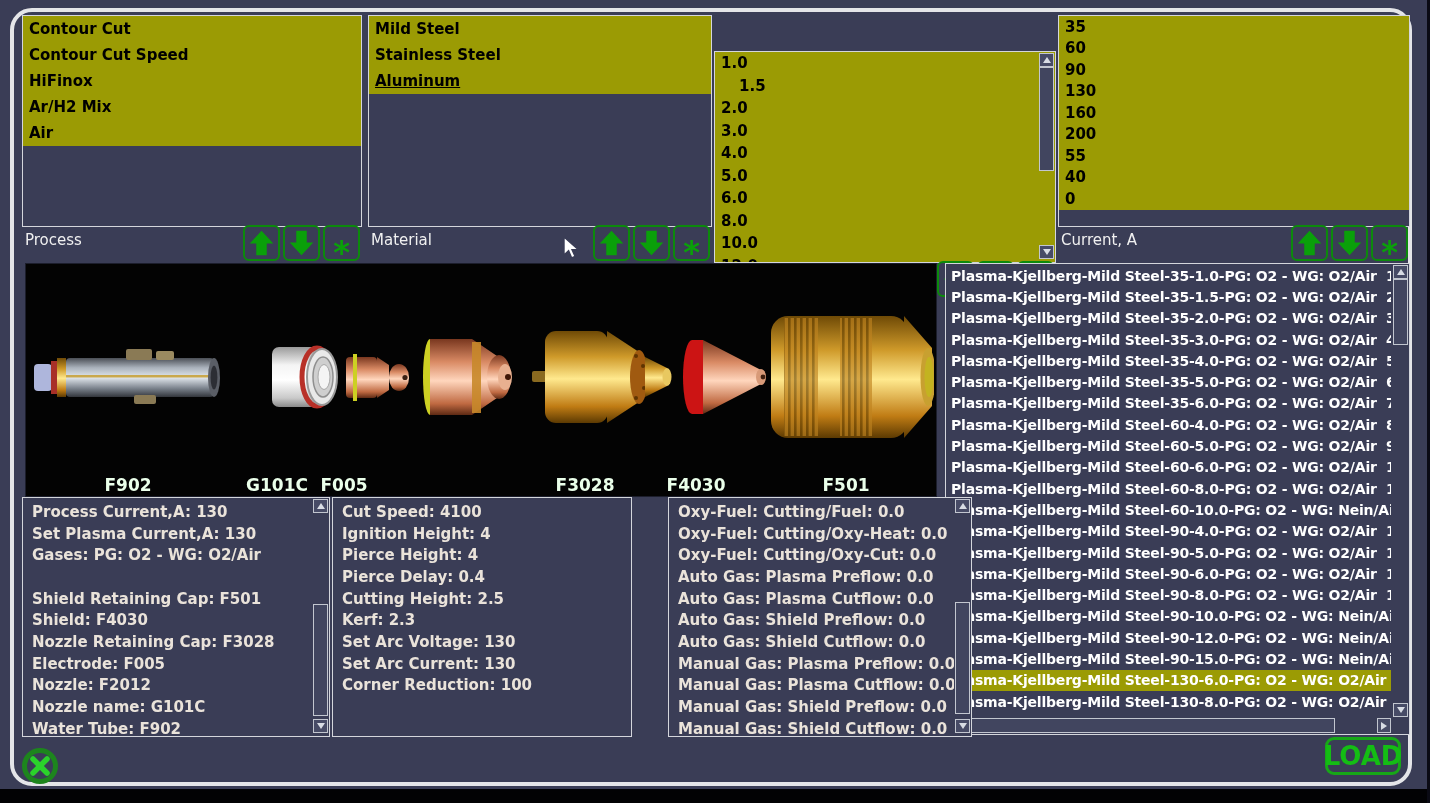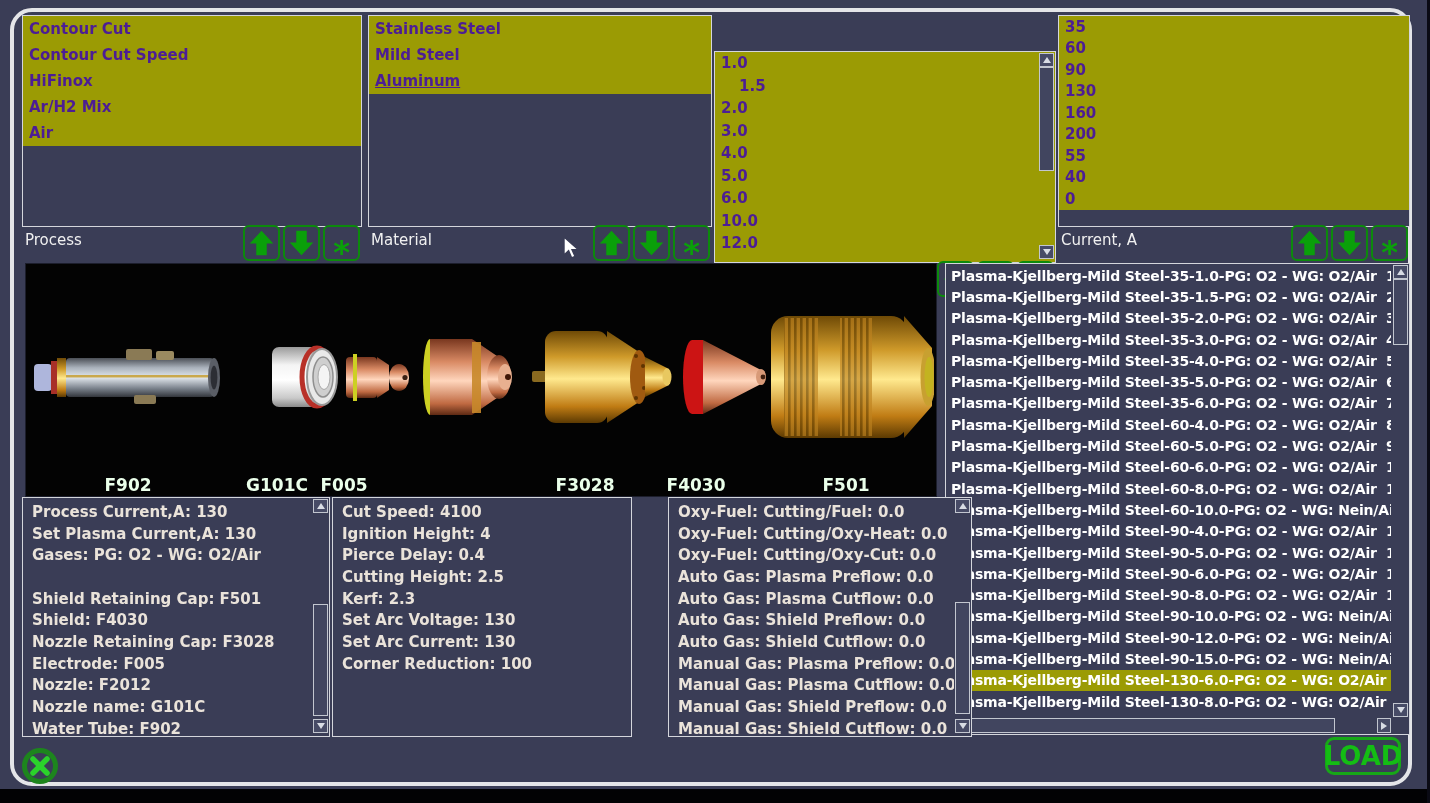--- a/index.html
+++ b/index.html
@@ -10,21 +10,21 @@
   }
   .dialog{
     position:absolute;left:10px;top:8px;width:1394px;height:770px;
     border:4px solid #e4e5e8;border-radius:22px;background:#3a3d56;
   }
   
   .sel-col{position:absolute;top:3px;height:252px}
   .listbox{position:absolute;left:0;top:0;width:100%;height:210px;
     border:1px solid #d4d6dc;background:#3a3d56;overflow:hidden}
   .olive-items{background:#9b9b04;width:100%}
-  .opt{color:#4c1d95;font-size:15px;font-weight:bold;padding-left:6px;
+  .opt{color:#000000;font-size:15px;font-weight:bold;padding-left:6px;
     display:flex;align-items:center;white-space:pre;overflow:hidden}
   .col-foot{position:absolute;top:210px;left:0;width:100%;height:38px;display:flex}
   .col-label{color:#f0f0f0;font-size:15px;padding:6px 0 0 3px}
   .btn-group{margin-left:auto;display:flex;gap:3px}
   .sq-btn{width:37px;height:36px;border:2px solid #0c8a0c;border-radius:6px;
     background:#3a3d56;display:flex;align-items:center;justify-content:center;box-sizing:border-box}
   .arrow-up{width:25px;height:26px;background:#0aa00a;
     clip-path:polygon(50% 3%,97% 52%,71% 52%,71% 97%,29% 97%,29% 52%,3% 52%)}
   .arrow-down{width:25px;height:26px;background:#0aa00a;
     clip-path:polygon(50% 97%,97% 48%,71% 48%,71% 3%,29% 3%,29% 48%,3% 48%)}
@@ -95,22 +95,22 @@
             </div>
             <div class="sq-btn">
               <span class="star-glyph">*</span>
             </div>
           </div>
         </div>
       </div>
       <div class="sel-col" style="left: 354px; width: 342px;">
         <div class="listbox">
           <div class="olive-items" style="height: 78px;">
+            <div class="opt" style="height: 26px;">Mild Steel</div>
             <div class="opt" style="height: 26px;">Stainless Steel</div>
-            <div class="opt" style="height: 26px;">Mild Steel</div>
             <div class="opt" style="height: 26px; text-decoration: underline;">Aluminum</div>
           </div>
         </div>
         <div class="col-foot">
           <span class="col-label">Material</span>
           <div class="btn-group">
             <div class="sq-btn">
               <div class="arrow-up"></div>
             </div>
             <div class="sq-btn">
@@ -125,20 +125,21 @@
       <div class="sel-col" style="left: 700px; width: 340px; margin-top: 36px;">
         <div class="listbox">
           <div class="olive-items" style="height: 225px;">
             <div class="opt" style="height: 22.5px;">1.0</div>
             <div class="opt" style="height: 22.5px; padding-left: 24px;">1.5</div>
             <div class="opt" style="height: 22.5px;">2.0</div>
             <div class="opt" style="height: 22.5px;">3.0</div>
             <div class="opt" style="height: 22.5px;">4.0</div>
             <div class="opt" style="height: 22.5px;">5.0</div>
             <div class="opt" style="height: 22.5px;">6.0</div>
+            <div class="opt" style="height: 22.5px;">8.0</div>
             <div class="opt" style="height: 22.5px;">10.0</div>
             <div class="opt" style="height: 22.5px;">12.0</div>
           </div>
           <div class="vscroll" style="top: 1px; right: 1px; height: 206px;">
             <div class="sb-btn" style="top: 0px; left: 0px; width: 100%; height: 14px;">
               <div class="tri-up"></div>
             </div>
             <div class="sb-thumb" style="left: 0px; width: 100%; top: 14px; height: 104px;"></div>
             <div class="sb-btn" style="bottom: 0px; left: 0px; width: 100%; height: 14px;">
               <div class="tri-down"></div>
@@ -379,20 +380,21 @@
           <div class="sb-thumb" style="left: 0px; width: 100%; top: 105px; height: 112px;"></div>
           <div class="sb-btn" style="bottom: 0px; left: 0px; width: 100%; height: 14px;">
             <div class="tri-down"></div>
           </div>
         </div>
       </div>
       <div class="panel" style="left: 318px; width: 298px;">
         <div class="panel-content" style="right: 1px;">
           <div class="pline">Cut Speed: 4100</div>
           <div class="pline">Ignition Height: 4</div>
+          <div class="pline">Pierce Height: 4</div>
           <div class="pline">Pierce Delay: 0.4</div>
           <div class="pline">Cutting Height: 2.5</div>
           <div class="pline">Kerf: 2.3</div>
           <div class="pline">Set Arc Voltage: 130</div>
           <div class="pline">Set Arc Current: 130</div>
           <div class="pline">Corner Reduction: 100</div>
         </div>
       </div>
       <div class="panel" style="left: 622px; width: 302px; margin-left: 32px;">
         <div class="panel-content">

